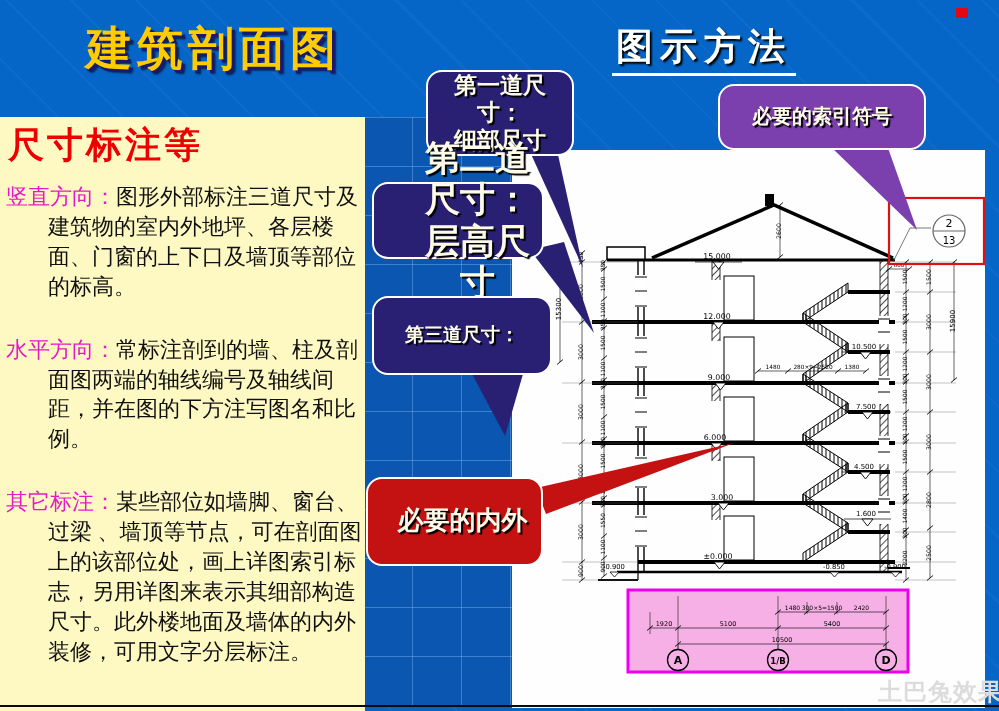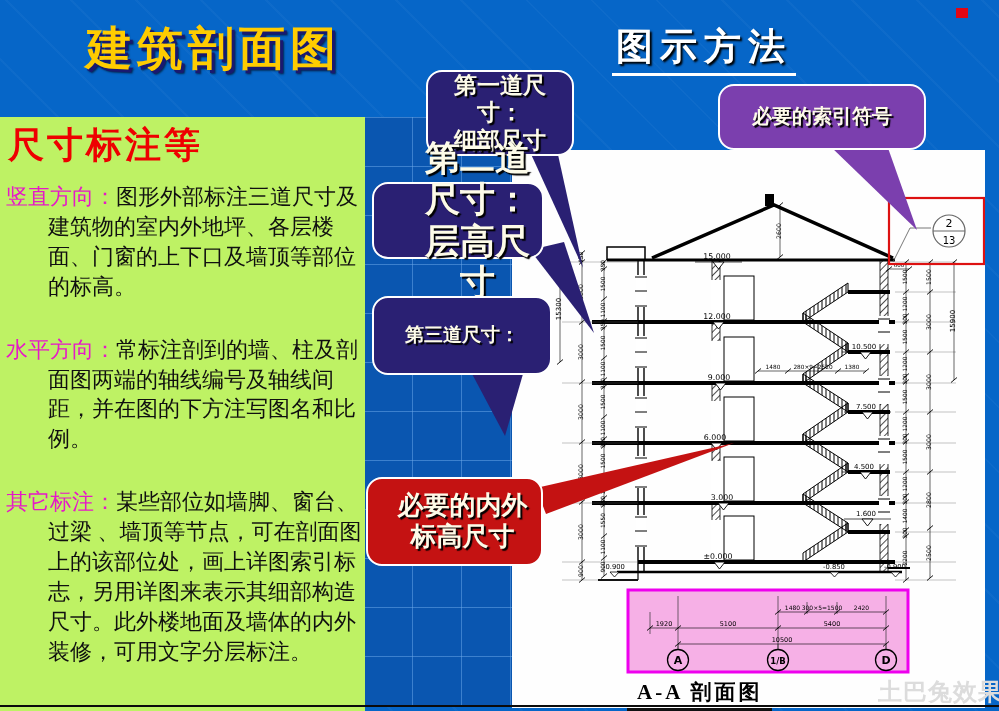--- a/index.html
+++ b/index.html
@@ -24,21 +24,21 @@
   }
   .method-title{
     position:absolute;left:612px;top:22px;z-index:10;
     font-size:37px;font-weight:bold;color:#ffffff;letter-spacing:7px;
     border-bottom:3px solid #ffffff;padding:0 4px 1px 4px;
     text-shadow:2px 2px 2px #000;
   }
   .red-dot{position:absolute;left:956px;top:8px;width:12px;height:10px;background:#e30613;z-index:30;}
   .left-panel{
     position:absolute;left:0;top:117px;width:365px;height:594px;
-    background:#bef264;z-index:5;
+    background:#fef9c3;z-index:5;
   }
   .panel-heading{
     margin:4px 0 0 8px;font-size:36px;font-weight:bold;color:#ee0000;letter-spacing:3px;
   }
   .panel-body{margin-top:12px;font-size:22px;color:#101010;line-height:1.36;}
   .panel-body p{margin:0 2px 33px 6px;padding-left:42px;text-indent:-42px;}
   .para-label{color:#e618c8;font-weight:normal;text-align:right;}
   .white-panel{position:absolute;left:512px;top:150px;width:473px;height:558px;background:#fefefe;z-index:4;}
   .tails{position:absolute;left:0;top:0;width:999px;height:711px;z-index:15;pointer-events:none;}
   .bubble{
@@ -393,21 +393,20 @@
         <circle cx="166" cy="510" r="10.5" fill="none" stroke="#000" stroke-width="1.3"></circle>
         <text x="166" y="513.5" font-size="11" text-anchor="middle" font-weight="bold">A</text>
         <line x1="266" y1="494" x2="266" y2="499.5" stroke="#333" stroke-width="0.7"></line>
         <circle cx="266" cy="510" r="10.5" fill="none" stroke="#000" stroke-width="1.3"></circle>
         <text x="266" y="513.5" font-size="8.5" text-anchor="middle" font-weight="bold">1/B</text>
         <line x1="374" y1="494" x2="374" y2="499.5" stroke="#333" stroke-width="0.7"></line>
         <circle cx="374" cy="510" r="10.5" fill="none" stroke="#000" stroke-width="1.3"></circle>
         <text x="374" y="513.5" font-size="11" text-anchor="middle" font-weight="bold">D</text>
       </g>
   </svg>
-  <div class="caption">A-A 剖面图</div>
 </div>
 
 <svg class="tails" width="999" height="711" viewBox="0 0 999 711">
   <polygon points="520,130 553,132 583,268" fill="#2a2073"></polygon>
   <polygon points="530,250 564,242 594,333" fill="#2a2073"></polygon>
   <polygon points="470,370 523,374 505,436" fill="#2a2073"></polygon>
   <polygon points="830,146 888,148 917,230" fill="#7b3fae"></polygon>
   <polygon points="536,488 546,514 734,443" fill="#c41212"></polygon>
 </svg>
 
@@ -420,17 +419,16 @@
   <div>层高尺寸</div>
 </div>
 <div class="bubble navy" id="bubble-third">
   <div>第三道尺寸：</div>
 </div>
 <div class="bubble purple" id="bubble-index">
   <div>必要的索引符号</div>
 </div>
 <div class="bubble red" id="bubble-elev">
   <div>必要的内外</div>
-  <div>标高尺寸</div>
 </div>
 
 <div class="watermark">土巴兔效果图</div>
 <div class="bottom-line"></div>
 
 </body></html>

